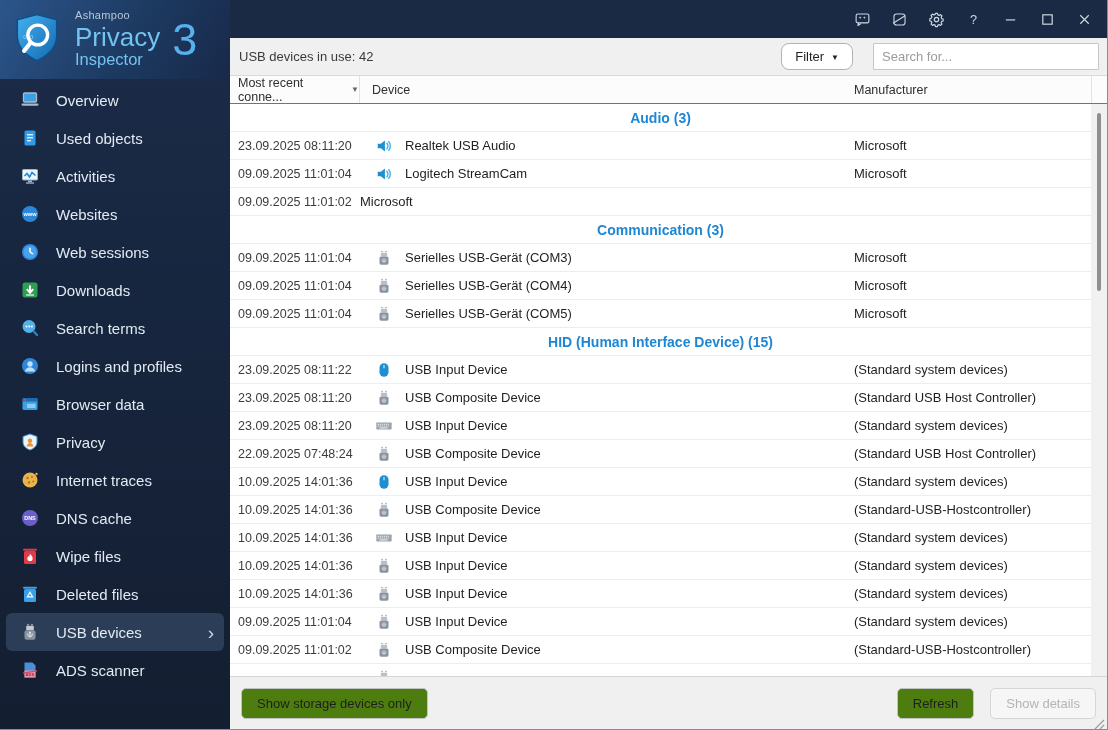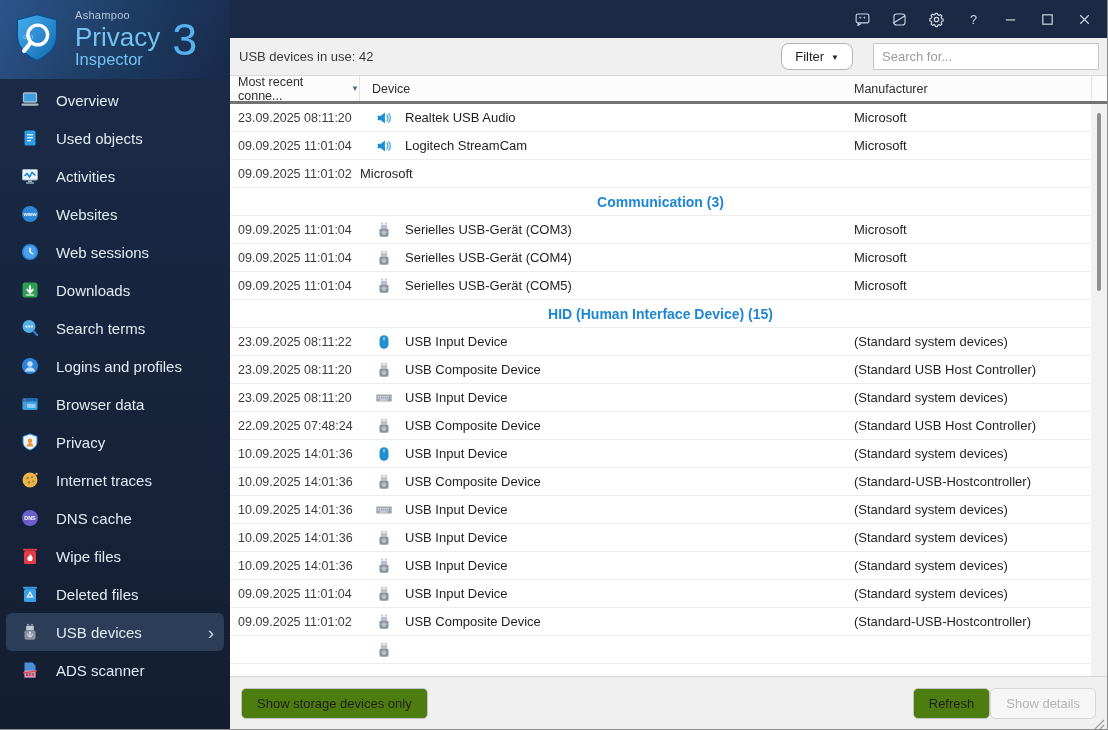--- a/index.html
+++ b/index.html
@@ -22,41 +22,41 @@
 .main{flex:1;display:flex;flex-direction:column;min-width:0}
 .titlebar{height:38px;background:#1b2a44;display:flex;align-items:center;justify-content:flex-end;gap:20px;padding-right:14px}
 .tb-icon{width:17px;height:17px;cursor:default}
 .tb-icon svg{width:17px;height:17px;display:block}
 .toolbar{height:38px;background:#f0f0f1;border-bottom:1px solid #d9d9d9;display:flex;align-items:center;padding:0 8px 0 9px}
 .status{flex:1;font-size:13px;color:#3a3a3a}
 .filter-btn{height:27px;background:#fff;border:1px solid #b3b3b3;border-radius:8px;font-size:13px;color:#1f1f1f;padding:0 13px;display:flex;align-items:center;gap:7px;margin-right:20px;font-family:inherit}
 .caret{font-size:8px;color:#222;transform:translateY(1px)}
 .search-input{width:226px;height:27px;border:1px solid #c6c6c6;background:#fff;font-size:13px;padding:0 8px;font-family:inherit;color:#222;border-radius:1px}
 .search-input::placeholder{color:#9b9b9b}
-.table-header{height:28px;background:#fcfcfc;border-bottom:3px solid #737373;display:flex;align-items:stretch;font-size:12.5px;color:#2f2f2f}
+.table-header{height:28px;background:#fcfcfc;border-bottom:1px solid #737373;display:flex;align-items:stretch;font-size:12.5px;color:#2f2f2f}
 .th1{width:130px;display:flex;align-items:center;padding-left:8px;gap:8px;border-right:1px solid #e2e2e2}
 .th2{flex:1;display:flex;align-items:center;padding-left:12px}
 .th3{width:237px;display:flex;align-items:center}
 .th-gutter{width:16px;border-left:1px solid #e2e2e2}
 .sort-arrow{font-size:8px;color:#5a6b7d}
 .table-body{flex:1;position:relative;overflow:hidden;background:#fff;padding-right:16px}
 .group-row{height:28px;display:flex;align-items:center;justify-content:center;border-bottom:1px solid #ededed;color:#1e87d5;font-weight:700;font-size:14px}
 .row{height:28px;display:flex;align-items:center;border-bottom:1px solid #ededed;font-size:13px;color:#1f1f1f}
 .c1{width:130px;padding-left:8px;font-size:12.5px;color:#3c3c3c}
 .c2{flex:1;display:flex;align-items:center;gap:12px;padding-left:15px;min-width:0}
 .c3{width:237px}
 .row-icon{width:18px;height:18px;flex:0 0 18px}
 .row-icon svg{width:18px;height:18px;display:block}
 .scrollbar{position:absolute;top:0;right:0;width:16px;height:100%;background:#f1f1f1}
 .scroll-thumb{position:absolute;left:6px;top:9px;width:4px;height:178px;background:#8f8f8f;border-radius:2px}
 .footer{height:53px;background:#f0f0f1;border-top:1px solid #d5d5d5;display:flex;align-items:center;padding:0 11px;position:relative}
 .btn{height:31px;background:#4d7c0f;border:1px solid #c2c2c2;border-radius:5px;font-size:13px;color:#1f1f1f;padding:0 15px;font-family:inherit}
 .btn.disabled{background:#f6f6f6;color:#b4b4b4;border-color:#d6d6d6}
 .footer-spacer{flex:1}
-.refresh{margin-right:0}
+.refresh{margin-right:16px}
 .resize-grip{position:absolute;right:2px;bottom:2px;width:11px;height:11px}
 </style>
 </head>
 <body>
 
 <div class="window">
   <div class="sidebar">
     <div class="logo-area">
       <span>
         <svg width="46" height="50" viewBox="0 0 60 66">
@@ -316,20 +316,23 @@
       <div class="th2">
         <span>Device</span>
       </div>
       <div class="th3">
         <span>Manufacturer</span>
       </div>
       <div class="th-gutter"></div>
     </div>
 
     <div class="table-body">
+      <div class="group-row">
+          <span>Audio (3)</span>
+        </div>
         <div class="row">
           <div class="c1">23.09.2025 08:11:20</div>
           <div class="c2">
             <span class="row-icon">
               <svg viewBox="0 0 20 20">
                 <path d="M3 7.5 h3.5 L11 4 v12 L6.5 12.5 H3 z" fill="#1f8fd0"></path>
                 <path d="M12.8 6.5 a4.8 4.8 0 0 1 0 7" fill="none" stroke="#49b4e8" stroke-width="1.6"></path>
                 <path d="M14.9 4.8 a7.5 7.5 0 0 1 0 10.4" fill="none" stroke="#49b4e8" stroke-width="1.6"></path>
               </svg>
             </span>

